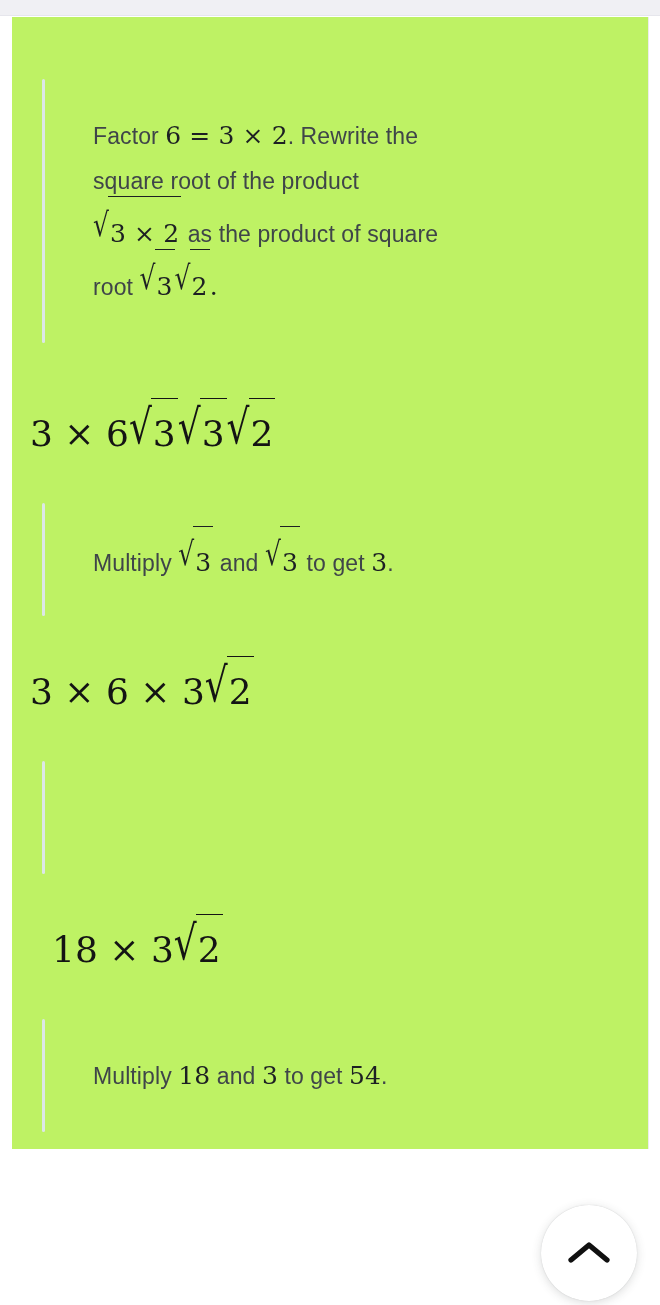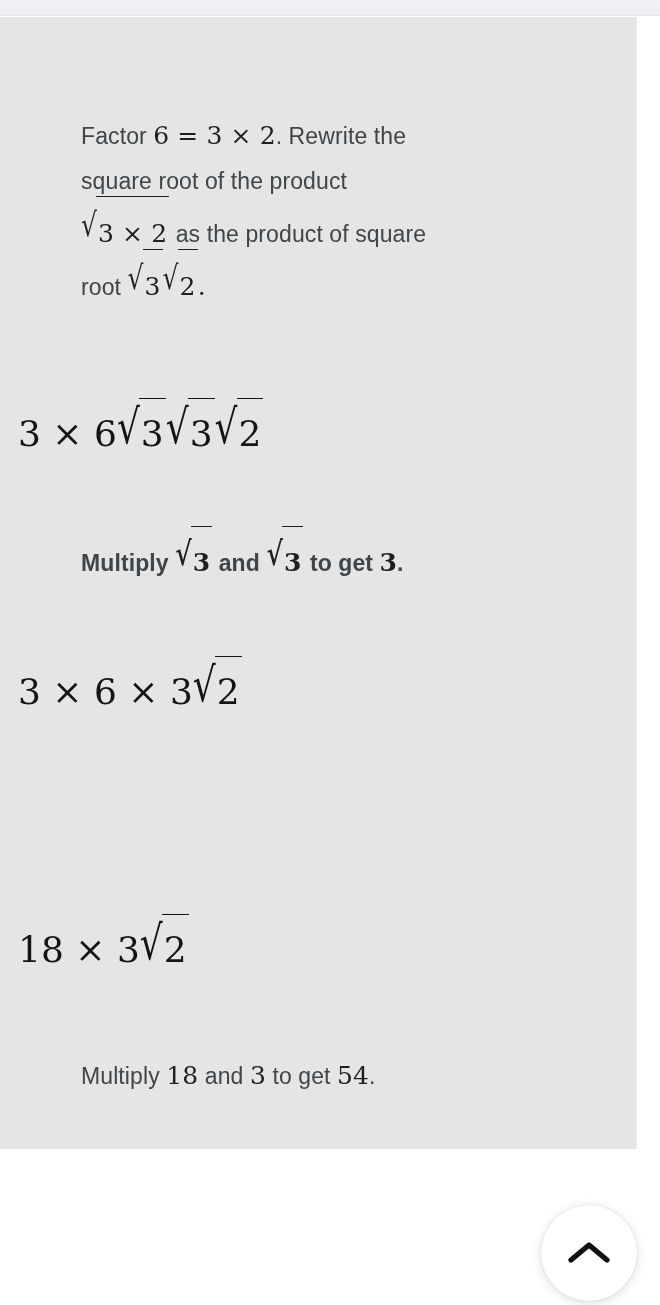--- a/index.html
+++ b/index.html
@@ -23,24 +23,24 @@
     height: 16px;
     background: #f0f0f4;
     border-bottom: 1px solid #e6e6ec;
     box-sizing: border-box;
   }
 
   
   .content-panel {
     position: absolute;
     top: 17px;
-    left: 0;
+    left: 12px;
     width: 637px;
     height: 1132px;
-    background: #e5e5e5;
+    background: #bef264;
     border-right: 1px solid #ececec;
     box-sizing: border-box;
     overflow: hidden;
   }
   .gutter-track {
     position: absolute;
     top: 17px;
     left: 638px;
     width: 22px;
     height: 1288px;
@@ -174,38 +174,38 @@
         <span>root </span><span class="m sqrt"><span class="sign">√</span><span class="rad"><span class="radinner">3</span></span></span><span class="m sqrt"><span class="sign">√</span><span class="rad"><span class="radinner">2</span></span></span><span class="m">.</span>
       </div>
     </div>
 
     <div class="result" style="height:90px; margin-top:42px;">
       <div class="result-expr">
         <span>3</span><span class="times">&nbsp;×&nbsp;</span><span>6</span><span class="sqrt"><span class="sign">√</span><span class="rad"><span class="radinner">3</span></span></span><span class="sqrt"><span class="sign">√</span><span class="rad"><span class="radinner">3</span></span></span><span class="sqrt"><span class="sign">√</span><span class="rad"><span class="radinner">2</span></span></span>
       </div>
     </div>
 
-    <div class="hint" style="height:113px; margin-top:28px;font-weight:bold;">
+    <div class="hint" style="height:113px; margin-top:28px;">
       <div class="hint-bar"></div>
       <div class="hint-text">
         <span>Multiply </span><span class="m sqrt"><span class="sign">√</span><span class="rad"><span class="radinner">3</span></span></span><span> and </span><span class="m sqrt"><span class="sign">√</span><span class="rad"><span class="radinner">3</span></span></span><span> to get </span><span class="m">3</span><span>.</span>
       </div>
     </div>
 
     <div class="result" style="height:90px; margin-top:27px;">
       <div class="result-expr">
         <span>3</span><span class="times">&nbsp;×&nbsp;</span><span>6</span><span class="times">&nbsp;×&nbsp;</span><span>3</span><span class="sqrt"><span class="sign">√</span><span class="rad"><span class="radinner">2</span></span></span>
       </div>
     </div>
 
     <div class="hint" style="height:113px; margin-top:28px;">
       <div class="hint-bar"></div>
     </div>
 
-    <div class="result" style="height:90px; margin-top:27px;">
+    <div class="result" style="height:90px; margin-top:27px;margin-left:22px;">
       <div class="result-expr">
         <span>18</span><span class="times">&nbsp;×&nbsp;</span><span>3</span><span class="sqrt"><span class="sign">√</span><span class="rad"><span class="radinner">2</span></span></span>
       </div>
     </div>
 
     <div class="hint" style="height:113px; margin-top:28px;">
       <div class="hint-bar"></div>
       <div class="hint-text">
         <span>Multiply </span><span class="m">18</span><span> and </span><span class="m">3</span><span> to get </span><span class="m">54</span><span>.</span>
       </div>

